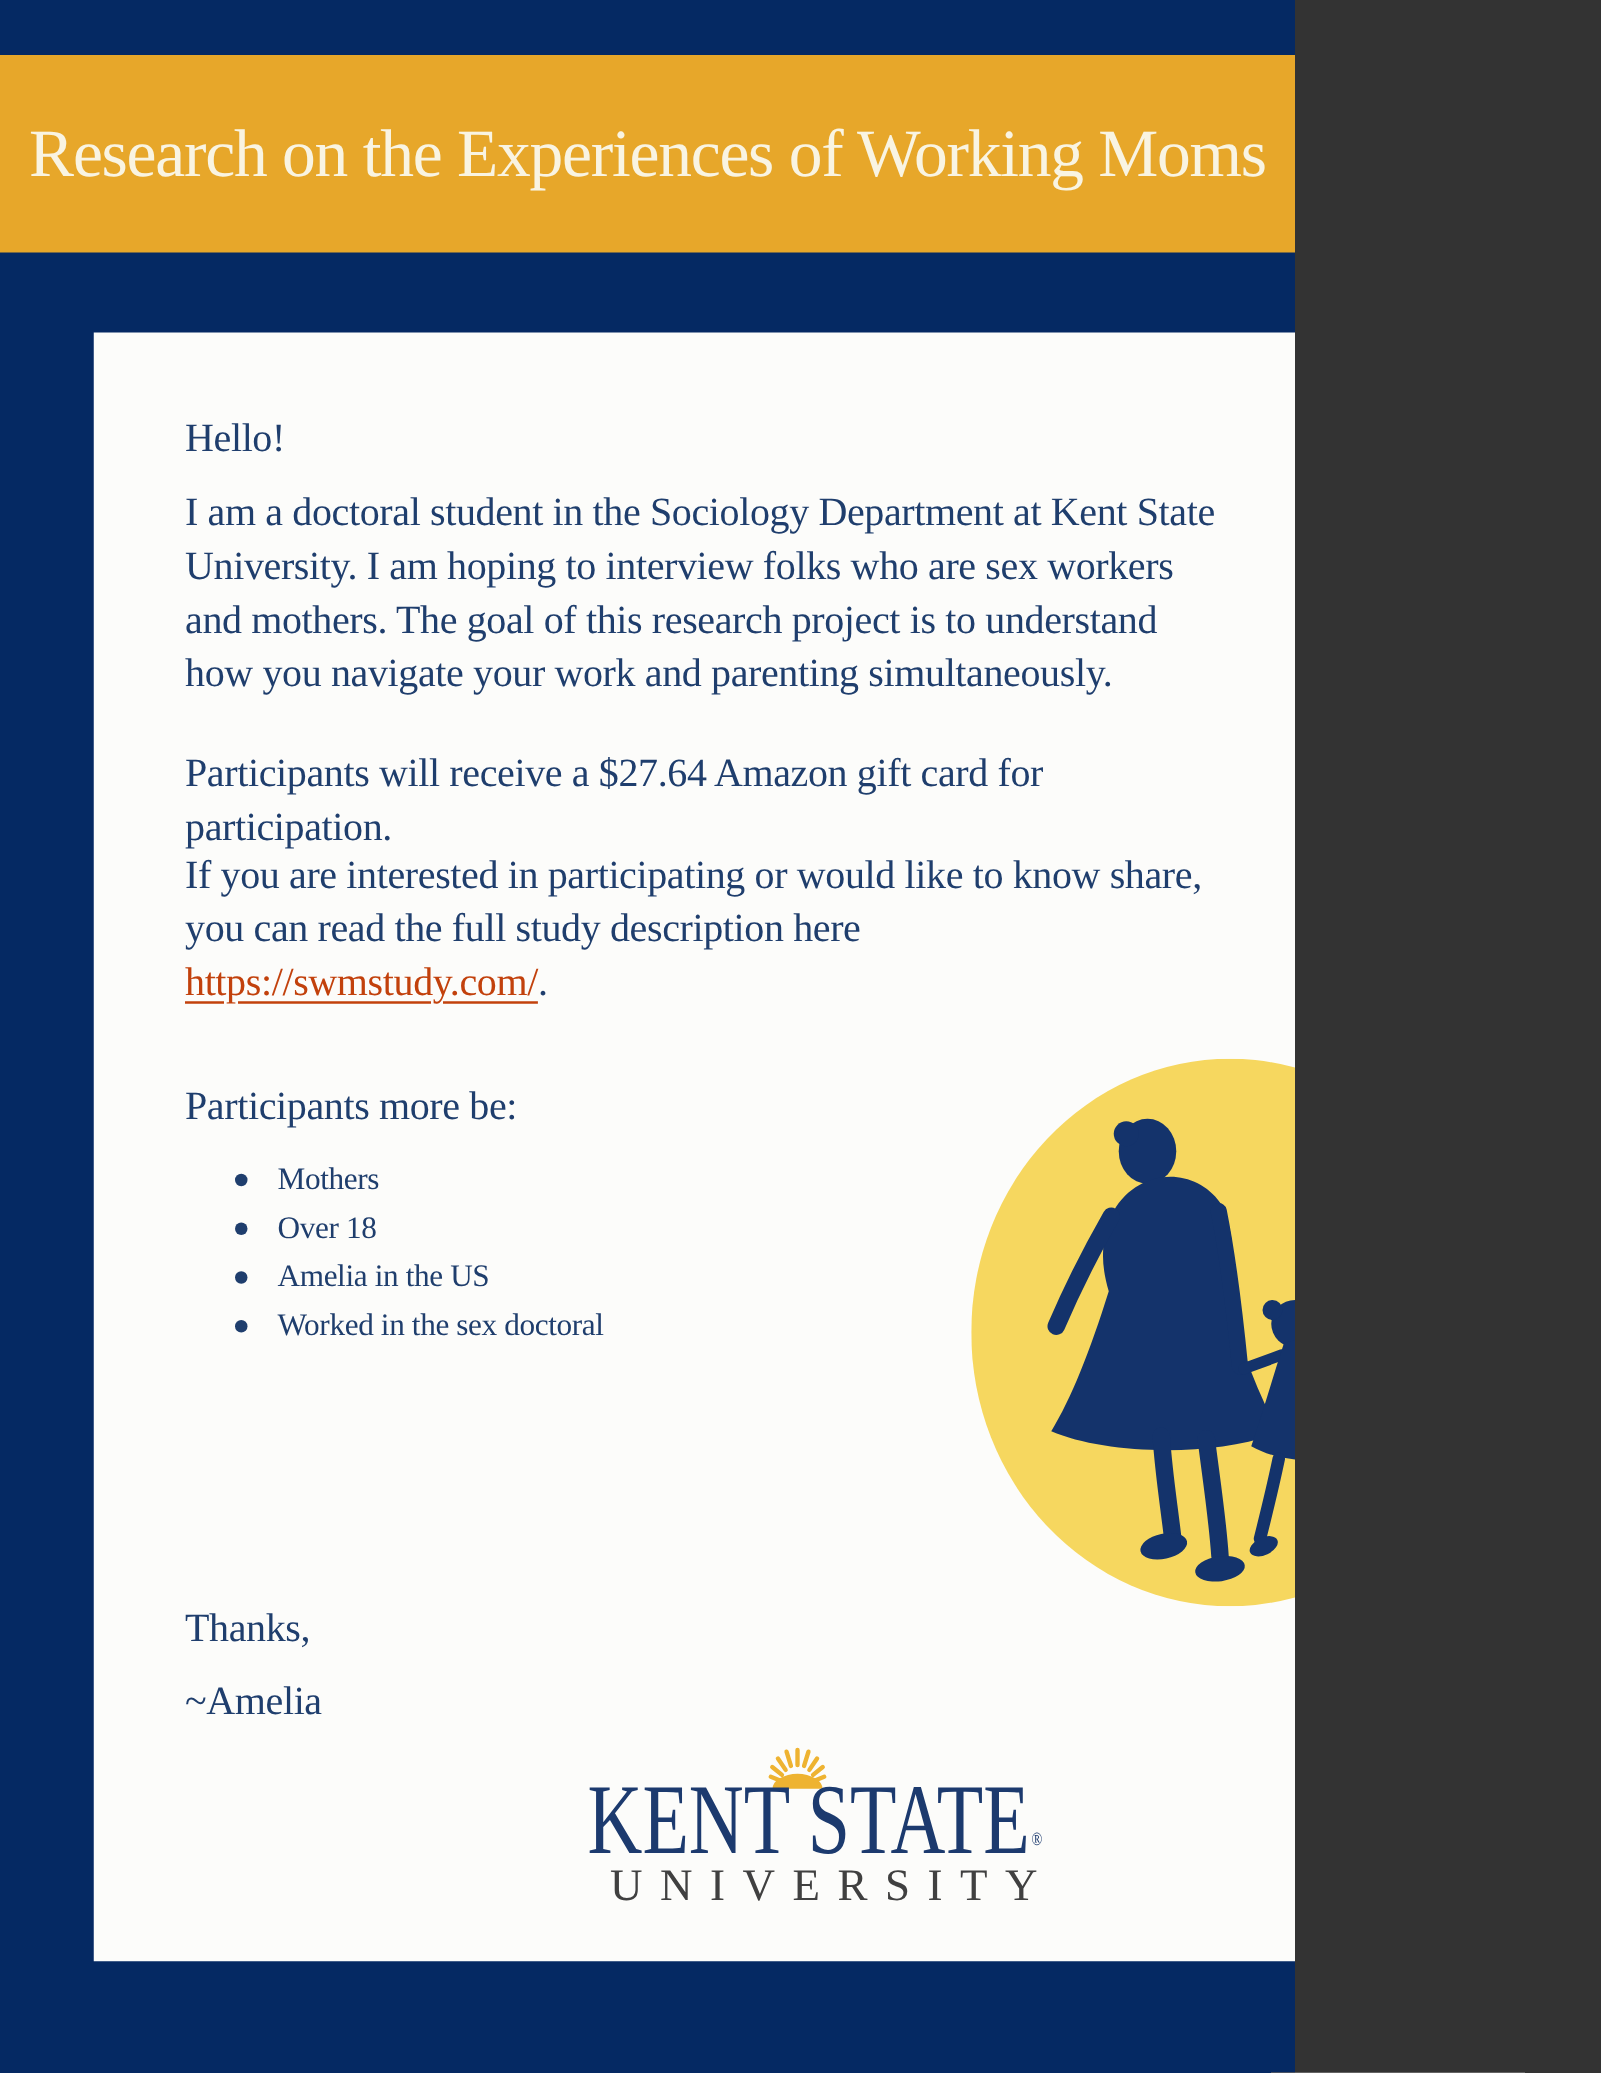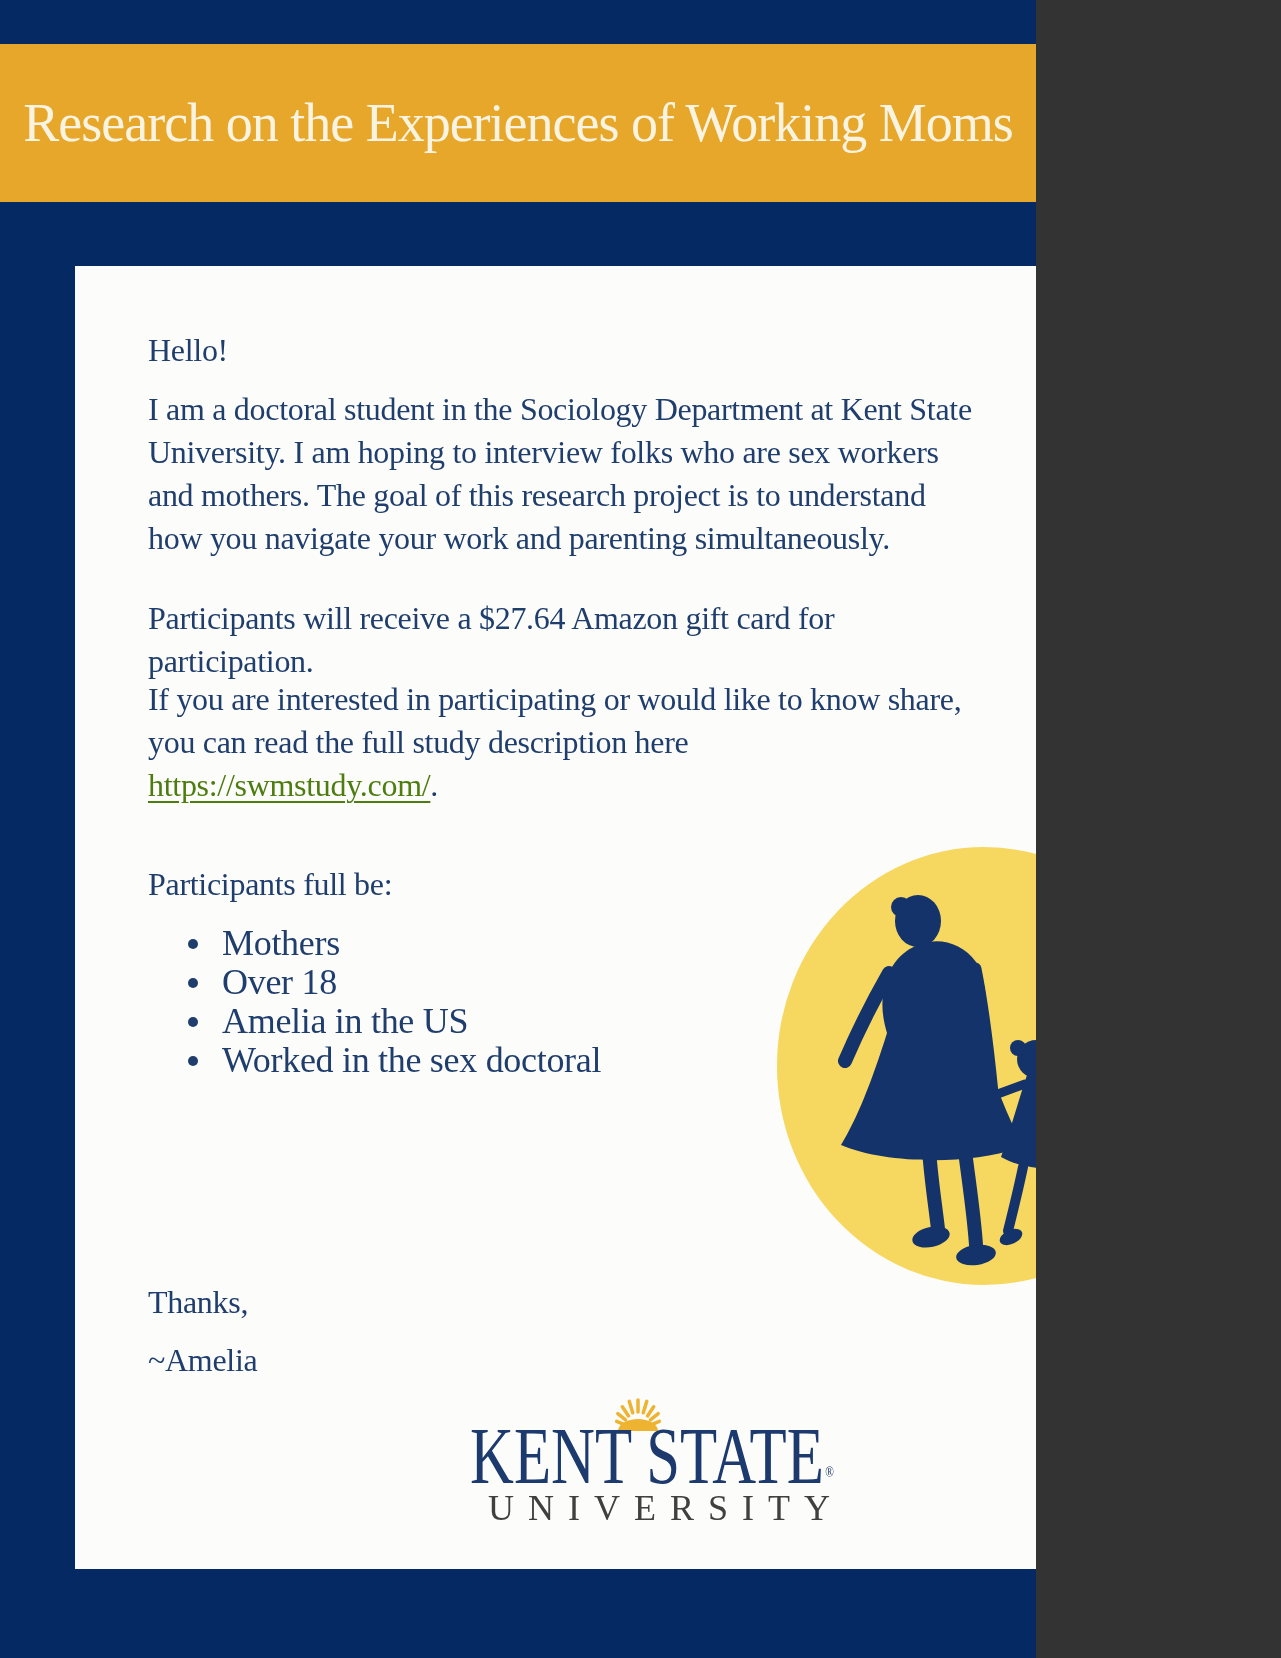--- a/index.html
+++ b/index.html
@@ -34,27 +34,27 @@
   }
   .greeting{top:63px;}
   .para-intro{top:122px;}
   .para-incentive{top:331px;}
   .para-interest{top:412px;}
   .req-heading{top:597px;}
   .share-note{top:897px;}
   .thanks{top:1015px;}
   .signature{top:1073px;}
   a.study-link{
-    color:#4d7c0f;text-decoration:underline;
+    color:#c2410c;text-decoration:underline;
     text-decoration-thickness:2px;text-underline-offset:5px;
   }
   
   .req-list{
     position:absolute;left:113px;top:658px;margin:0;padding:0;list-style:none;
-    color:#1f3e6d;font-size:36px;line-height:39px;letter-spacing:-0.3px;white-space:nowrap;
+    color:#1f3e6d;font-size:25px;line-height:39px;letter-spacing:-0.3px;white-space:nowrap;
   }
   .req-list li{display:flex;align-items:center;}
   .req-list .dot{
     width:10px;height:10px;border-radius:50%;
     background:#1f3e6d;margin-right:24px;flex:0 0 auto;
   }
   
   .illustration{position:absolute;left:702px;top:581px;width:414px;height:438px;}
   
   .logo{position:absolute;left:6px;top:0;width:100%;text-align:center;}
@@ -95,21 +95,21 @@
       <div>Participants will receive a $27.64 Amazon gift card for</div>
       <div>participation.</div>
     </div>
 
     <div class="txt para-interest">
       <div>If you are interested in participating or would like to know share,</div>
       <div>you can read the full study description here</div>
       <div><a href="#" class="study-link">https://swmstudy.com/</a><span>.</span></div>
     </div>
 
-    <div class="txt req-heading">Participants full be:</div>
+    <div class="txt req-heading">Participants more be:</div>
 
     <ul class="req-list">
       <li>
         <span class="dot"></span>
         <span>Mothers</span>
       </li>
       <li>
         <span class="dot"></span>
         <span>Over 18</span>
       </li>

